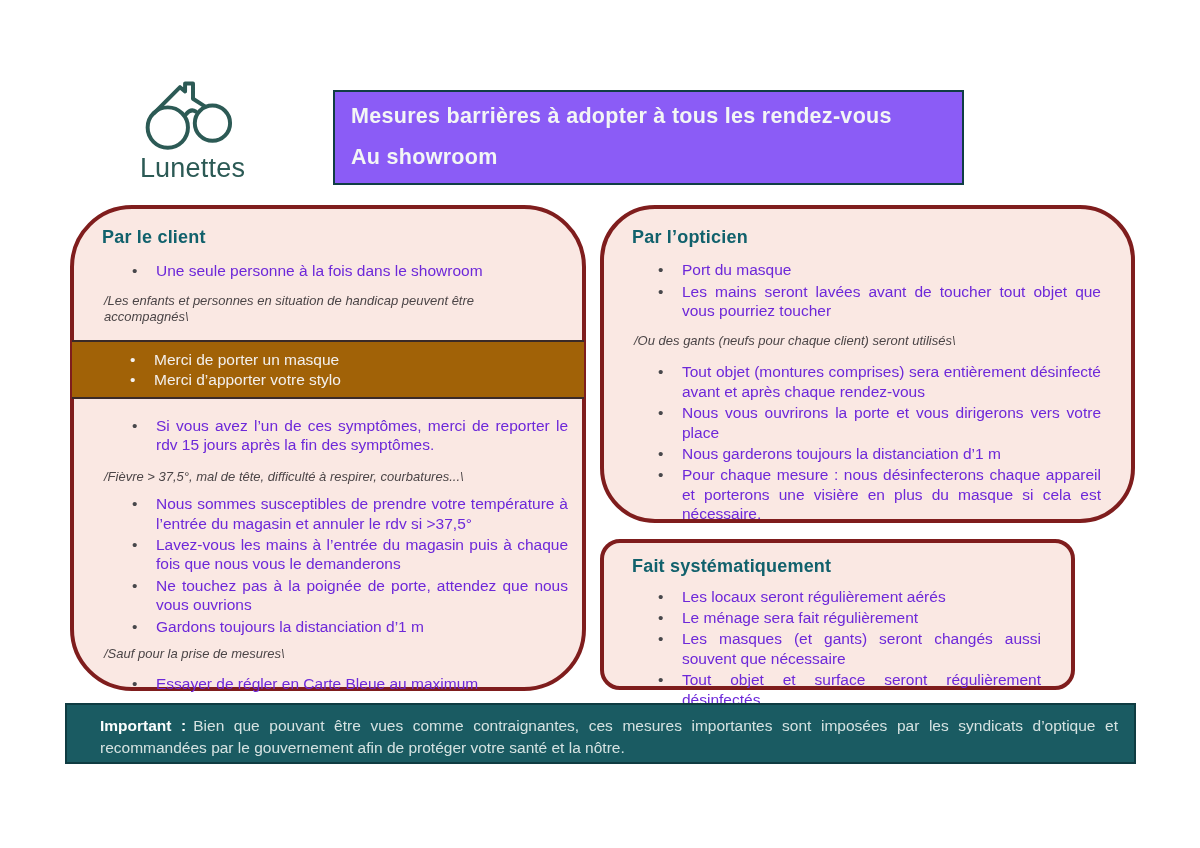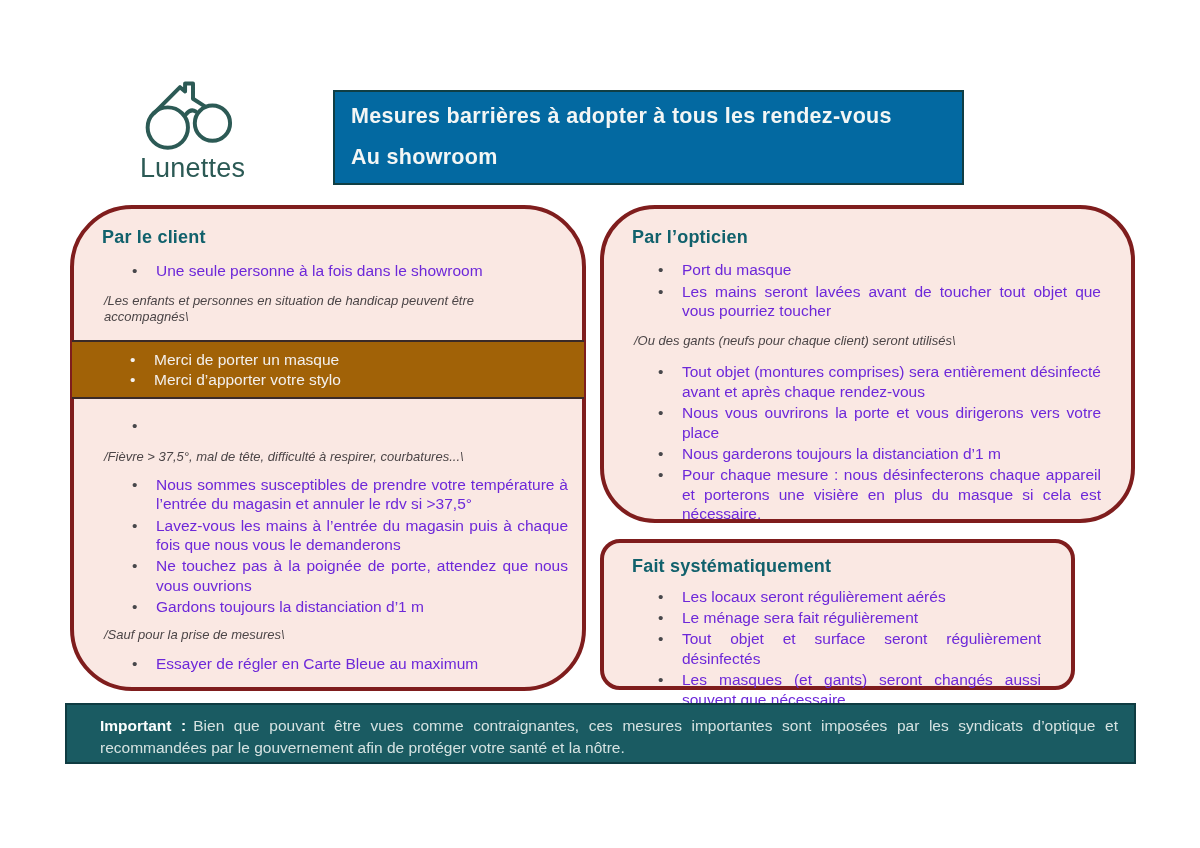--- a/index.html
+++ b/index.html
@@ -7,21 +7,21 @@
     position:relative;width:1200px;height:848px;background:#ffffff;overflow:hidden;
     font-family:"Liberation Sans", sans-serif;color:#47474B;
   }
   
   .logo{position:absolute;left:100px;top:80px;width:185px;text-align:center;}
   .logo svg{display:block;margin:0 auto;}
   .logo-text{margin-top:3px;font-size:27px;line-height:1.02;color:#2C5A55;letter-spacing:.2px;}
   
   .banner{
     position:absolute;left:333px;top:90px;width:631px;height:95px;box-sizing:border-box;
-    background:#0369a1;border:2px solid #103E44;
+    background:#8b5cf6;border:2px solid #103E44;
     padding:13px 16px 14px 16px;display:flex;flex-direction:column;justify-content:space-between;
   }
   .banner-line{font-size:21.5px;font-weight:700;color:#F3F6F5;letter-spacing:.3px;line-height:1.05;}
   
   .panel{
     position:absolute;box-sizing:border-box;background:#FAE8E3;border:4px solid #7f1d1d;
   }
   .panel-client{left:70px;top:205px;width:516px;height:486px;border-radius:62px;}
   .panel-opticien{left:600px;top:205px;width:535px;height:318px;border-radius:55px;}
   .panel-fait{left:600px;top:539px;width:475px;height:151px;border-radius:20px;}
@@ -95,20 +95,21 @@
         <span class="txt">Merci de porter un masque</span>
       </div>
       <div class="li">
         <span class="dot"></span>
         <span class="txt">Merci d’apporter votre stylo</span>
       </div>
     </div>
 
     <div class="li mt17">
       <span class="dot"></span>
+      <span class="txt">Si vous avez l’un de ces symptômes, merci de reporter le rdv 15 jours après la fin des symptômes.</span>
     </div>
 
     <div class="note mt14">/Fièvre &gt; 37,5°, mal de tête, difficulté à respirer, courbatures...\</div>
 
     <div class="li mt10">
       <span class="dot"></span>
       <span class="txt">Nous sommes susceptibles de prendre votre température à l’entrée du magasin et annuler le rdv si &gt;37,5°</span>
     </div>
     <div class="li mt2">
       <span class="dot"></span>
@@ -169,25 +170,25 @@
     <div class="li mt10">
       <span class="dot"></span>
       <span class="txt">Les locaux seront régulièrement aérés</span>
     </div>
     <div class="li mt2">
       <span class="dot"></span>
       <span class="txt">Le ménage sera fait régulièrement</span>
     </div>
     <div class="li mt2">
       <span class="dot"></span>
-      <span class="txt">Tout objet et surface seront régulièrement désinfectés</span>
+      <span class="txt">Les masques (et gants) seront changés aussi souvent que nécessaire</span>
     </div>
     <div class="li mt2">
       <span class="dot"></span>
-      <span class="txt">Les masques (et gants) seront changés aussi souvent que nécessaire</span>
+      <span class="txt">Tout objet et surface seront régulièrement désinfectés</span>
     </div>
   </section>
 
   <footer class="footer">
     <span class="imp">Important :</span><span>Bien que pouvant être vues comme contraignantes, ces mesures importantes sont imposées par les syndicats d’optique et recommandées par le gouvernement afin de protéger votre santé et la nôtre.</span>
   </footer>
 
 </div>
 
 </body></html>

